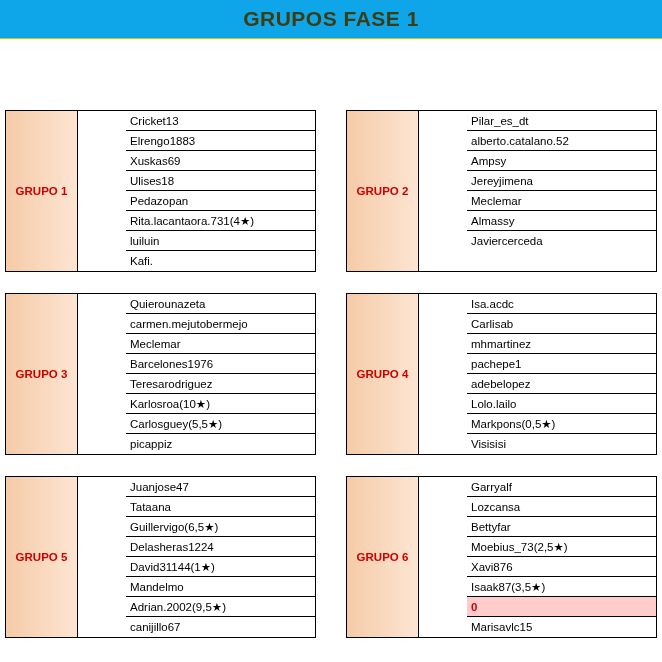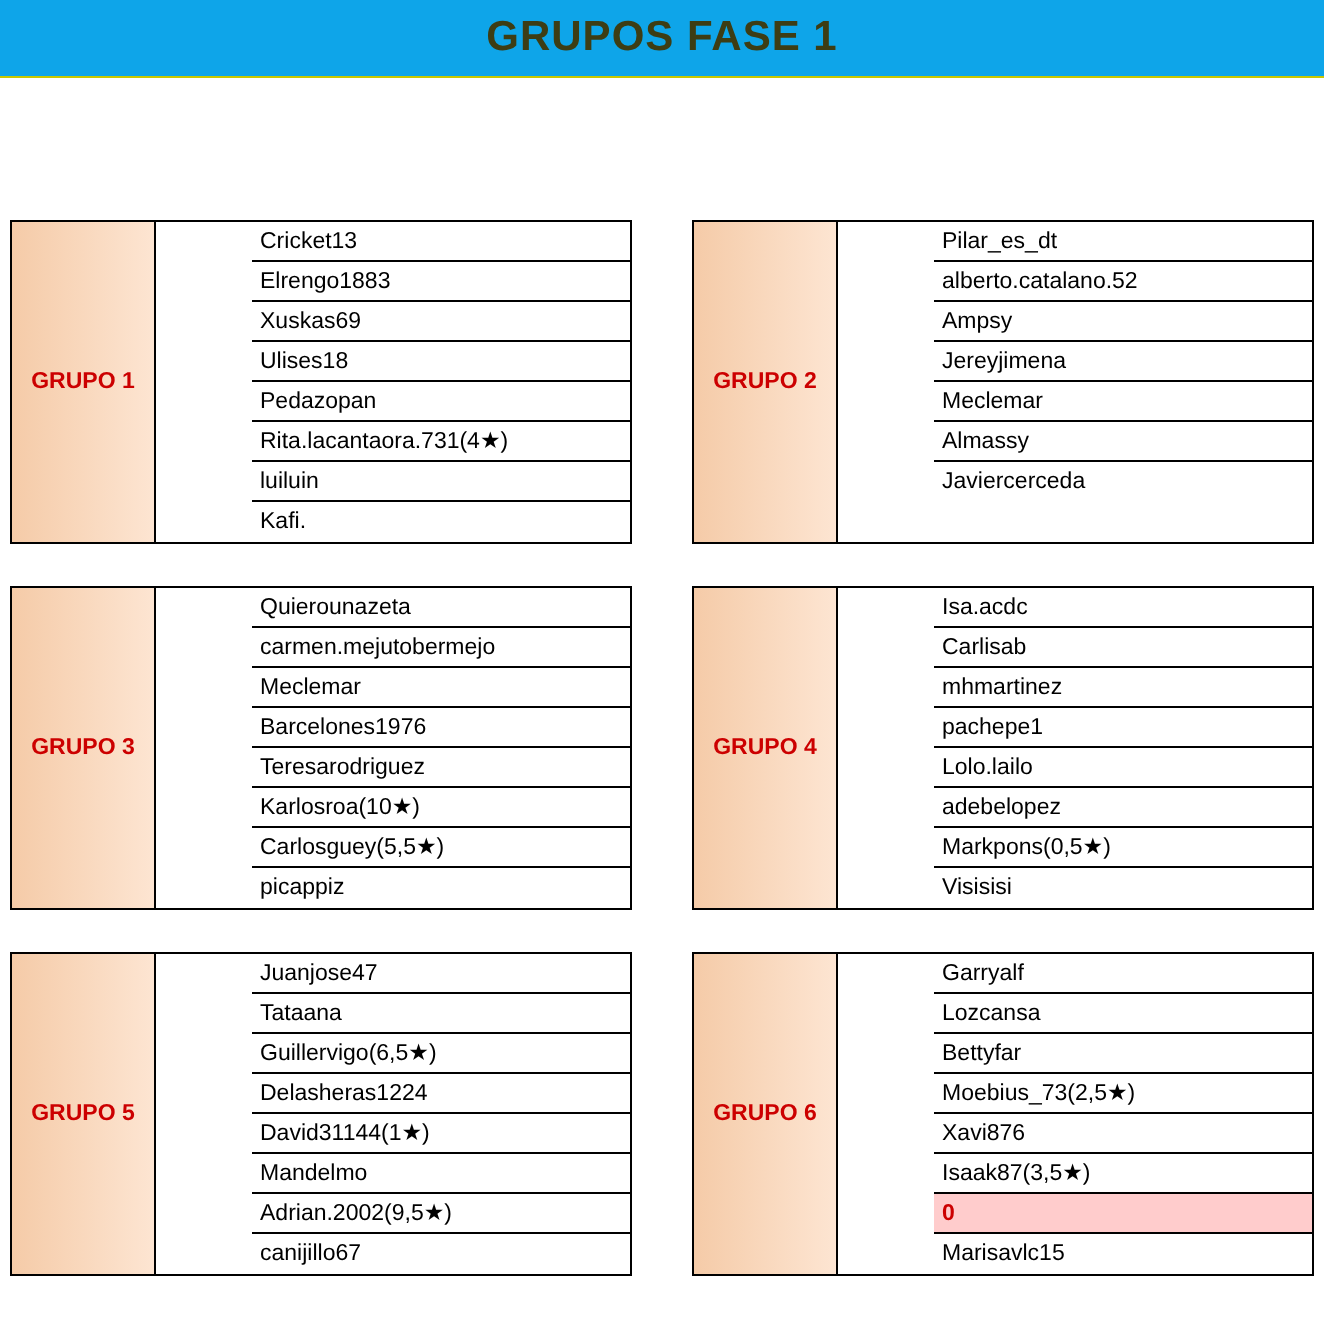--- a/index.html
+++ b/index.html
@@ -152,22 +152,22 @@
           <div class="player-cell">picappiz</div>
         </div>
       </div>
       <div class="group-block">
         <div class="group-label">GRUPO 4</div>
         <div class="player-list">
           <div class="player-cell">Isa.acdc</div>
           <div class="player-cell">Carlisab</div>
           <div class="player-cell">mhmartinez</div>
           <div class="player-cell">pachepe1</div>
+          <div class="player-cell">adebelopez</div>
           <div class="player-cell">Lolo.lailo</div>
-          <div class="player-cell">adebelopez</div>
           <div class="player-cell">Markpons(0,5★)</div>
           <div class="player-cell">Visisisi</div>
         </div>
       </div>
     </div>
 
     <div class="group-row">
       <div class="group-block left">
         <div class="group-label">GRUPO 5</div>
         <div class="player-list">

